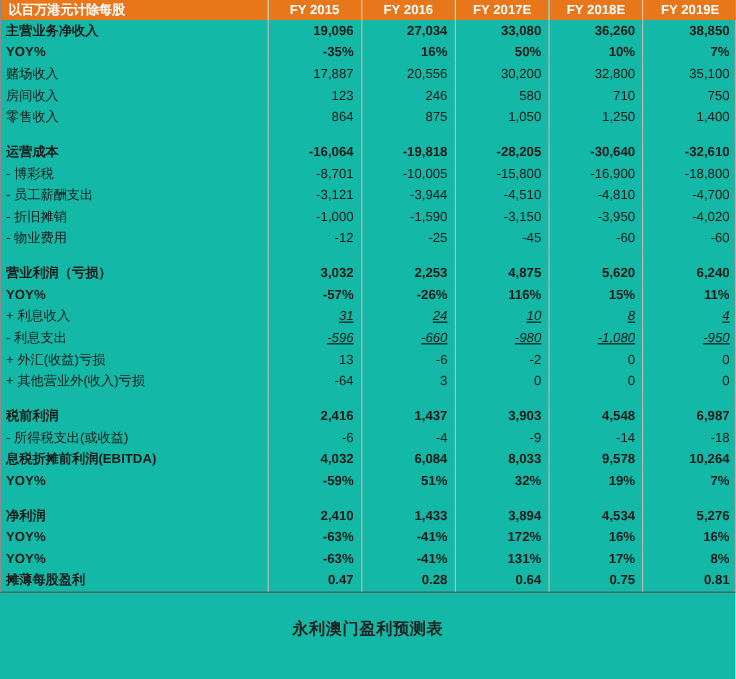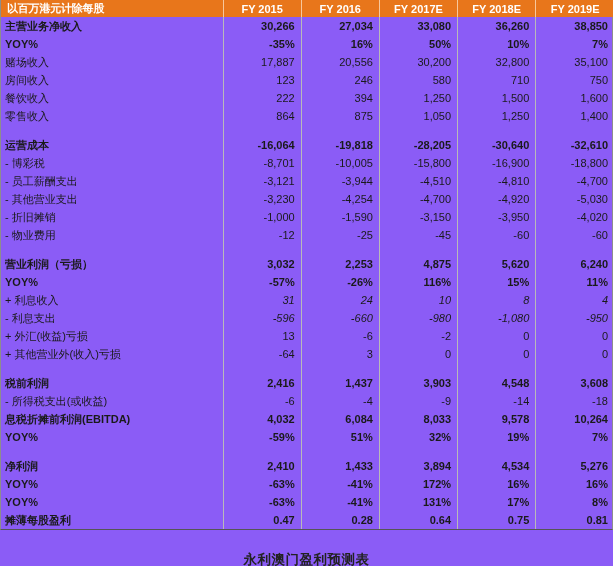--- a/index.html
+++ b/index.html
@@ -12,21 +12,21 @@
     width: 613px;
     height: 566px;
     font-family: "Liberation Sans", "DejaVu Sans", sans-serif;
     color: #1a1a1a;
     overflow: hidden;
   }
   #sheet {
     width: 613px;
     height: 566px;
     position: relative;
-    background: #8b5cf6;
+    background: #14b8a6;
   }
   table.fin {
     width: 613px;
     border-collapse: collapse;
     table-layout: fixed;
     font-size: 11px;
   }
   table.fin col.c-label { width: 222px; }
   table.fin col.c-num   { width: 78.2px; }
 
@@ -74,21 +74,21 @@
     font-variant-numeric: tabular-nums;
   }
 
   
   .ind0 { padding-left: 4px; }
   .ind1 { padding-left: 18px; }
   .ind2 { padding-left: 30px; }
 
   
   tr.bold td           { font-weight: bold; }
-  tr.italic td.num     { font-style: italic; }
+  tr.italic td.num     { font-style: italic; text-decoration: underline; }
   tr.italic td.lbl     { font-style: normal; }
   tr.yoy td            { font-weight: bold; }
   tr.plain td          { font-weight: normal; }
 
   
   tr.spacer td {
     height: 11px;
     line-height: 11px;
     border-right: 1px solid #b9b9b9;
   }
@@ -136,21 +136,21 @@
           <th class="h-num">FY 2015</th>
           <th class="h-num">FY 2016</th>
           <th class="h-num">FY 2017E</th>
           <th class="h-num">FY 2018E</th>
           <th class="h-num">FY 2019E</th>
         </tr>
       </thead>
       <tbody id="tbody">
           <tr class="bold">
             <td class="lbl ind0">主营业务净收入</td>
-            <td class="num">30,266</td>
+            <td class="num">19,096</td>
             <td class="num">27,034</td>
             <td class="num">33,080</td>
             <td class="num">36,260</td>
             <td class="num">38,850</td>
           </tr>
           <tr class="yoy">
             <td class="lbl ind1">YOY%</td>
             <td class="num">-35%</td>
             <td class="num">16%</td>
             <td class="num">50%</td>
@@ -167,28 +167,20 @@
           </tr>
           <tr class="plain">
             <td class="lbl ind2">房间收入</td>
             <td class="num">123</td>
             <td class="num">246</td>
             <td class="num">580</td>
             <td class="num">710</td>
             <td class="num">750</td>
           </tr>
           <tr class="plain">
-            <td class="lbl ind2">餐饮收入</td>
-            <td class="num">222</td>
-            <td class="num">394</td>
-            <td class="num">1,250</td>
-            <td class="num">1,500</td>
-            <td class="num">1,600</td>
-          </tr>
-          <tr class="plain">
             <td class="lbl ind2">零售收入</td>
             <td class="num">864</td>
             <td class="num">875</td>
             <td class="num">1,050</td>
             <td class="num">1,250</td>
             <td class="num">1,400</td>
           </tr>
           <tr class="spacer">
             <td class="lbl ind0"></td>
             <td class="num"></td>
@@ -213,28 +205,20 @@
             <td class="num">-16,900</td>
             <td class="num">-18,800</td>
           </tr>
           <tr class="plain">
             <td class="lbl ind1">- 员工薪酬支出</td>
             <td class="num">-3,121</td>
             <td class="num">-3,944</td>
             <td class="num">-4,510</td>
             <td class="num">-4,810</td>
             <td class="num">-4,700</td>
-          </tr>
-          <tr class="plain">
-            <td class="lbl ind1">- 其他营业支出</td>
-            <td class="num">-3,230</td>
-            <td class="num">-4,254</td>
-            <td class="num">-4,700</td>
-            <td class="num">-4,920</td>
-            <td class="num">-5,030</td>
           </tr>
           <tr class="plain">
             <td class="lbl ind1">- 折旧摊销</td>
             <td class="num">-1,000</td>
             <td class="num">-1,590</td>
             <td class="num">-3,150</td>
             <td class="num">-3,950</td>
             <td class="num">-4,020</td>
           </tr>
           <tr class="plain">
@@ -308,21 +292,21 @@
             <td class="num"></td>
             <td class="num"></td>
             <td class="num"></td>
           </tr>
           <tr class="bold">
             <td class="lbl ind0">税前利润</td>
             <td class="num">2,416</td>
             <td class="num">1,437</td>
             <td class="num">3,903</td>
             <td class="num">4,548</td>
-            <td class="num">3,608</td>
+            <td class="num">6,987</td>
           </tr>
           <tr class="plain">
             <td class="lbl ind1">- 所得税支出(或收益)</td>
             <td class="num">-6</td>
             <td class="num">-4</td>
             <td class="num">-9</td>
             <td class="num">-14</td>
             <td class="num">-18</td>
           </tr>
           <tr class="bold">

